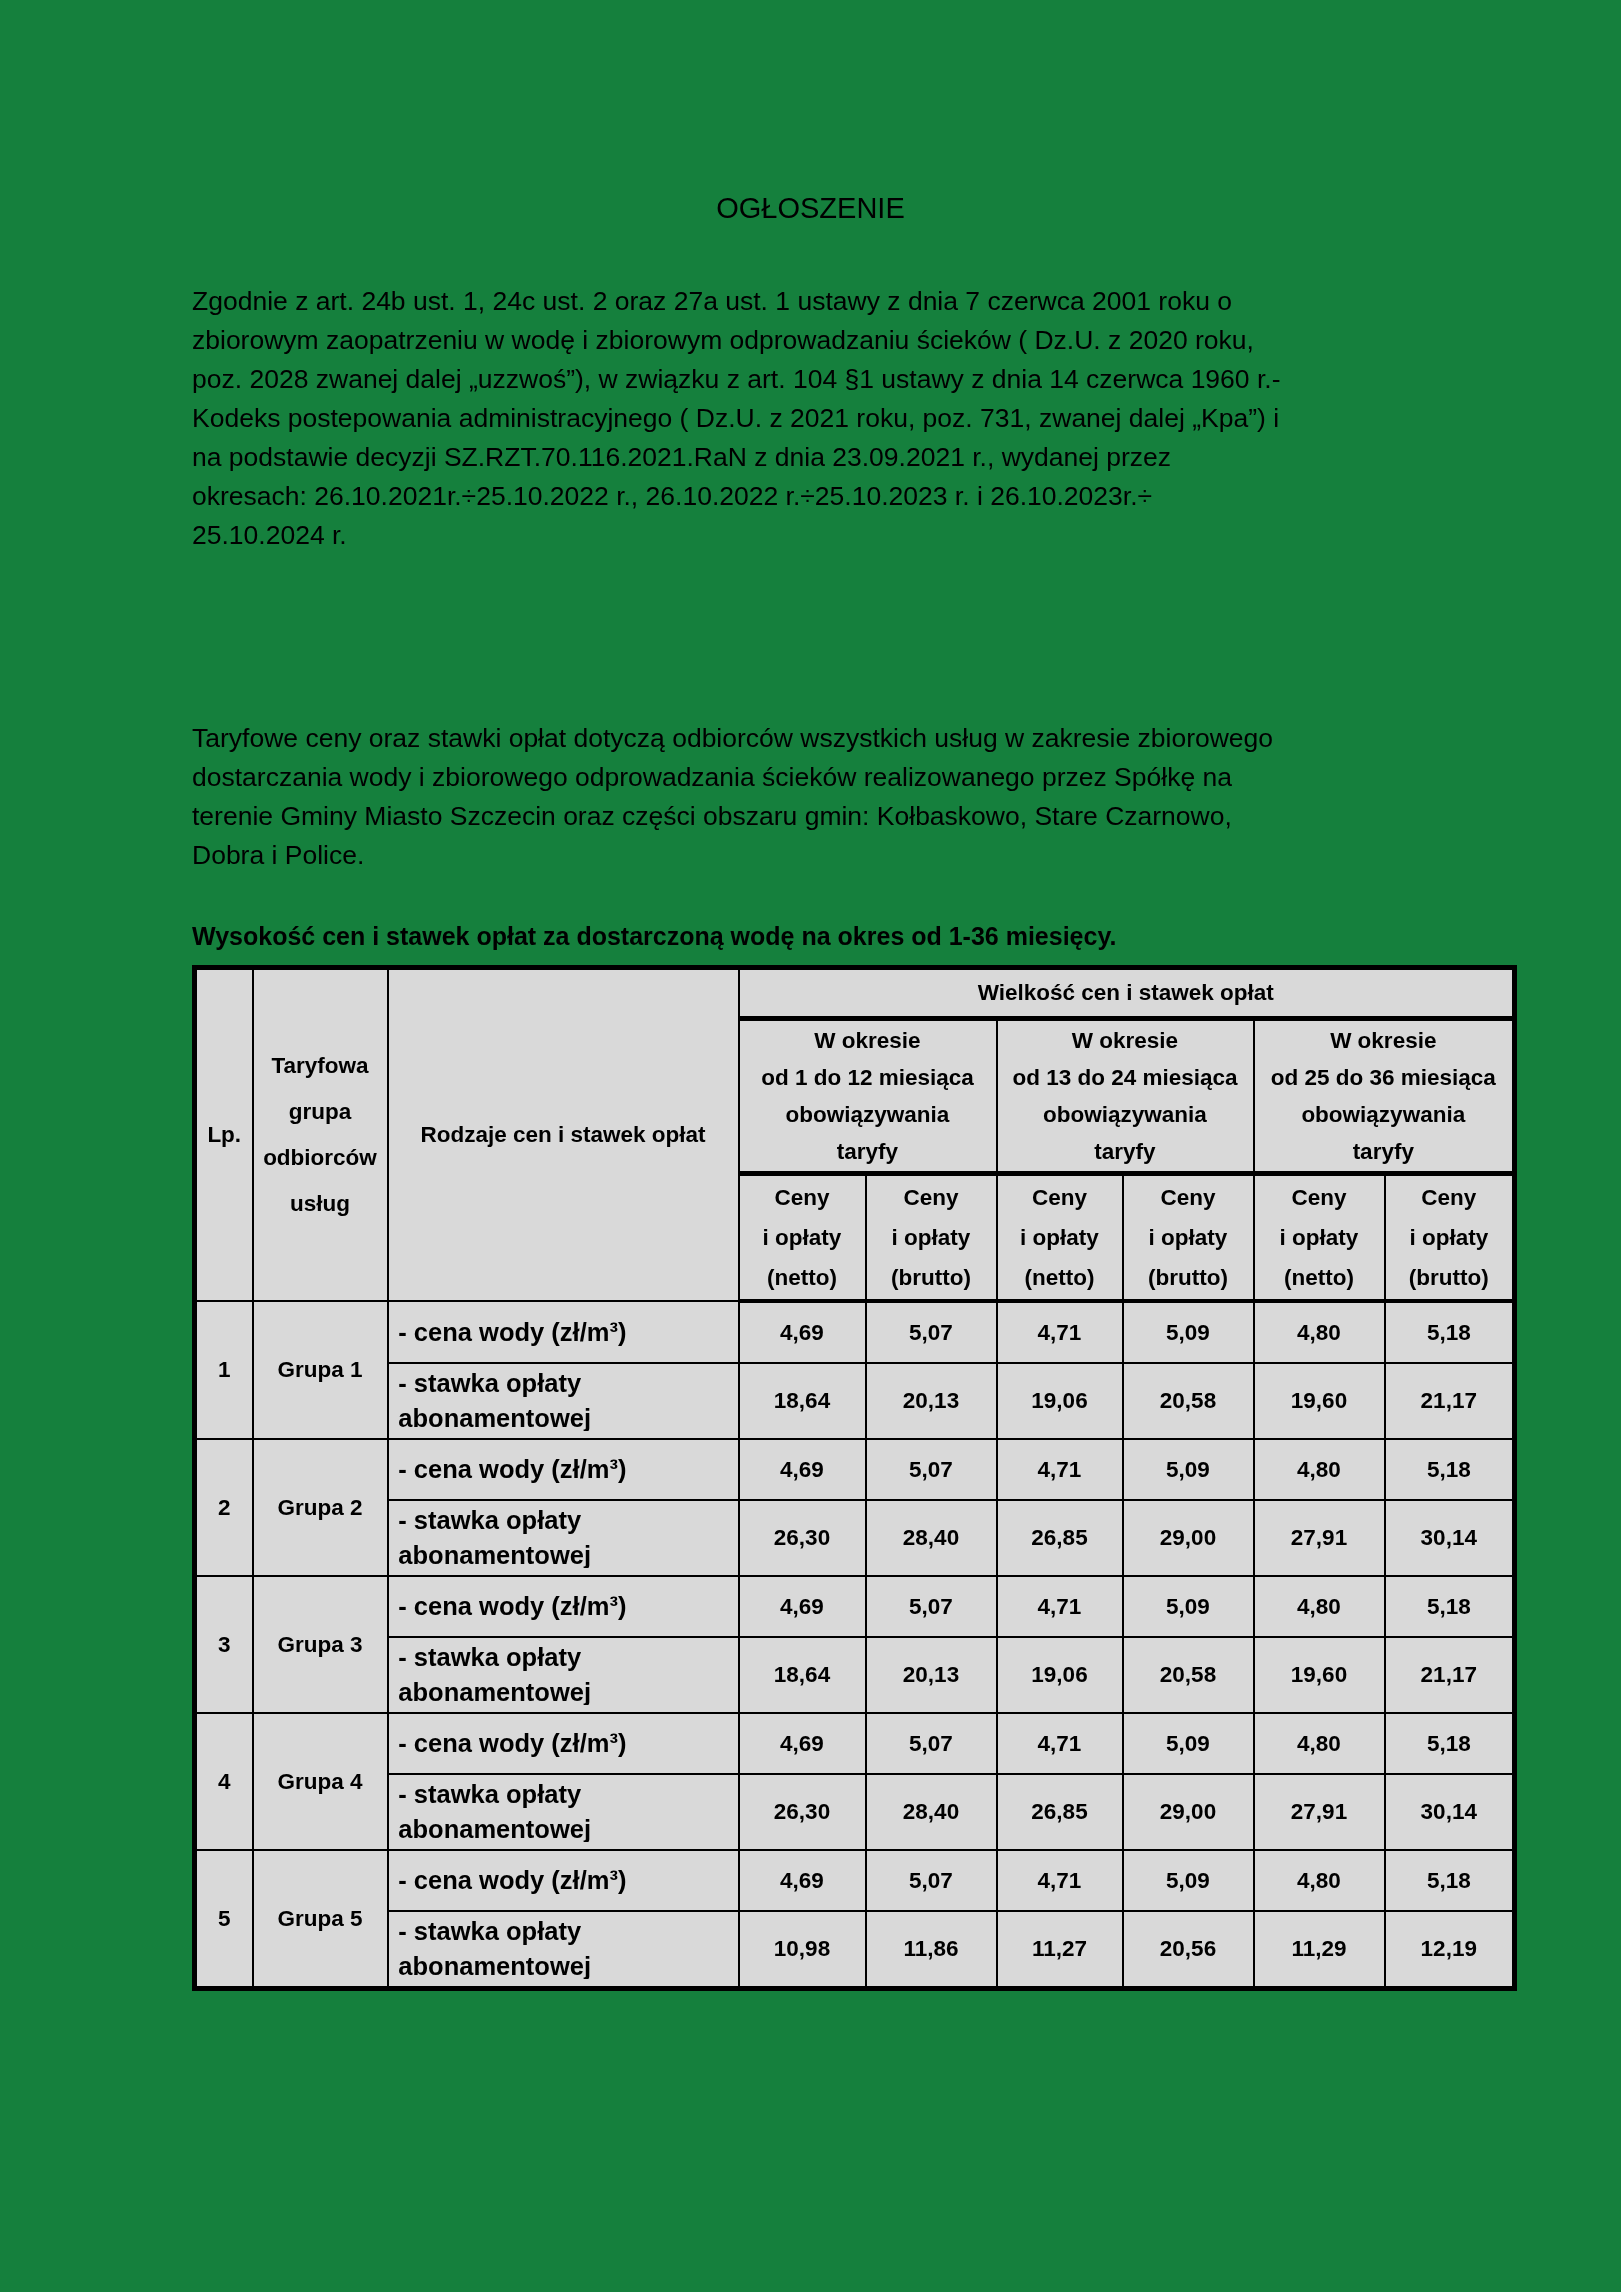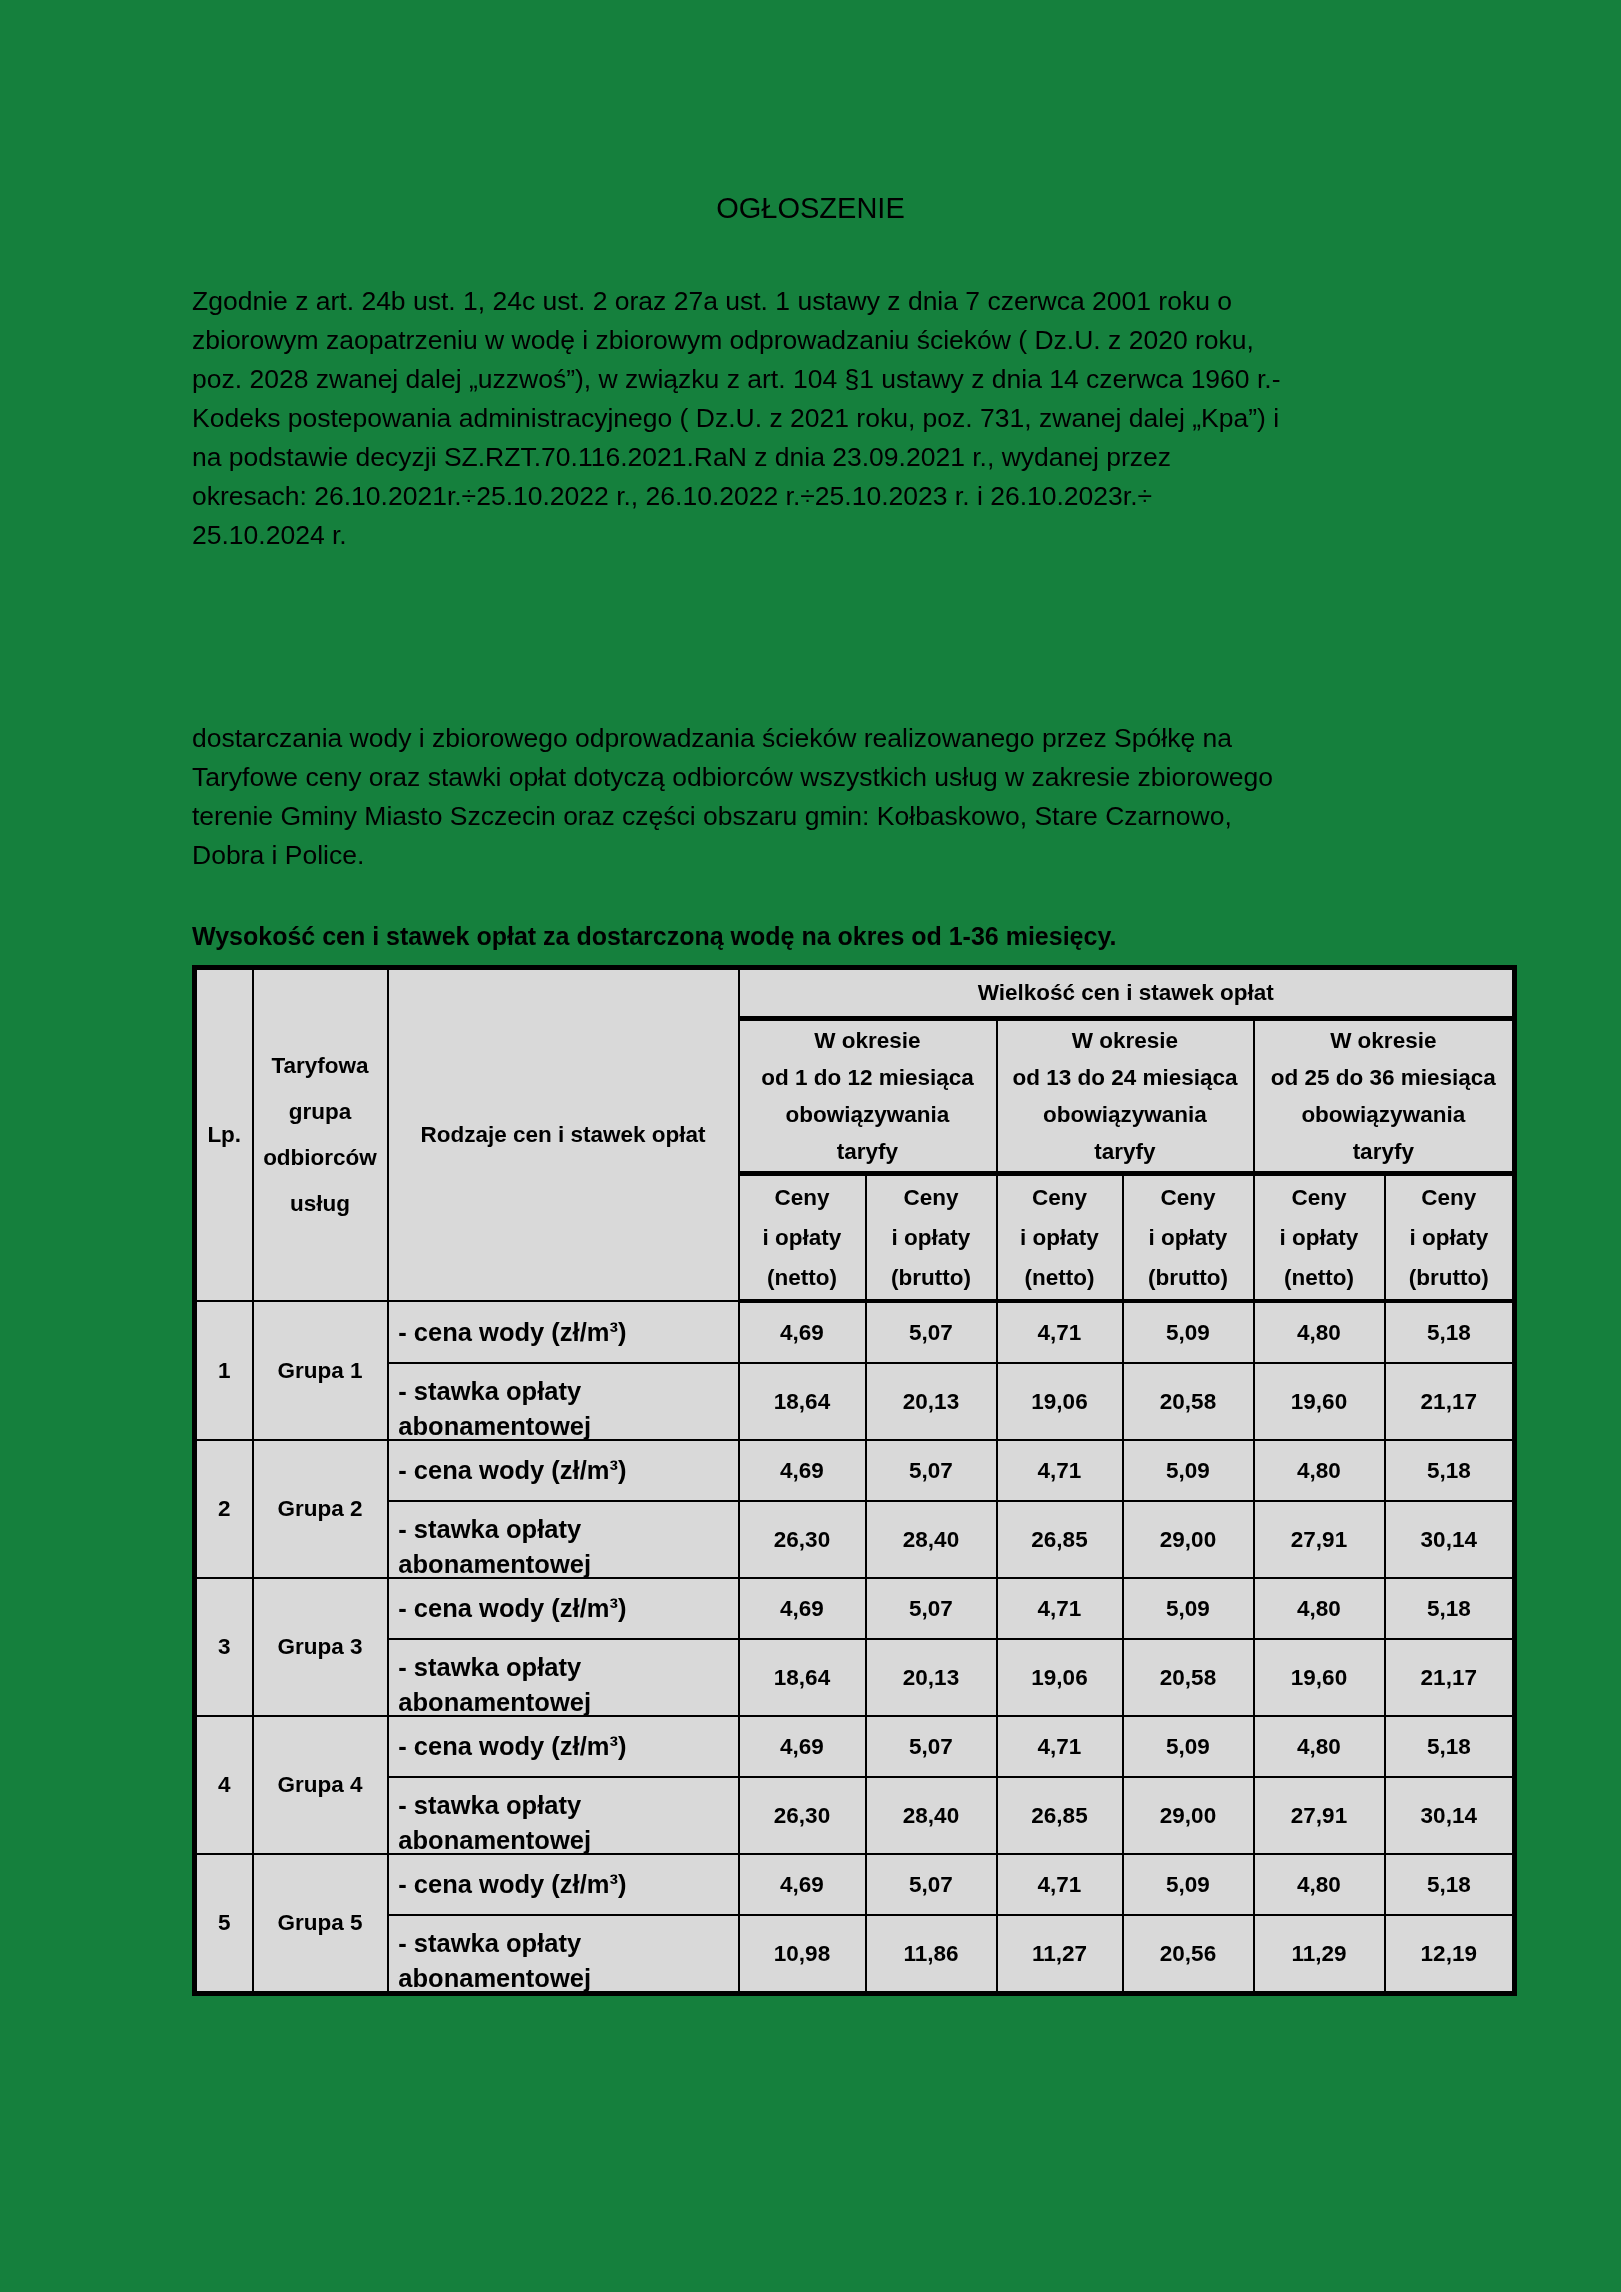--- a/index.html
+++ b/index.html
@@ -42,42 +42,42 @@
   tr.h2 td{height:150px;line-height:37px;border-bottom:5.9px solid #000;}
   tr.h3 td{height:123px;line-height:40px;border-bottom:4.9px solid #000;}
   td.group-head{line-height:46px;}
   td.kinds-head{font-size:22.5px;}
   tbody td{font-weight:400;font-size:26.5px;border-top-width:4.9px;}
   tbody td.lp-cell{font-weight:700;}
   tbody td.label-cell{text-align:left;padding-left:9.8px;font-size:25.5px;}
   tr.row-cena td{height:59px;}
   tr.row-stawka td{height:74px;}
   tbody td.label-cell.stawka{vertical-align:top;}
-  .clip{height:65px;overflow:hidden;line-height:35px;padding-top:10px;}
+  .clip{height:65px;overflow:hidden;line-height:35px;padding-top:2px;}
 </style>
 </head>
 <body>
 
 <div class="page">
 
   <div class="title">OGŁOSZENIE</div>
 
   <div class="para p1">
       <div class="tline">Zgodnie z art. 24b ust. 1, 24c ust. 2 oraz 27a ust. 1 ustawy z dnia 7 czerwca 2001 roku o</div>
       <div class="tline">zbiorowym zaopatrzeniu w wodę i zbiorowym odprowadzaniu ścieków ( Dz.U. z 2020 roku,</div>
       <div class="tline">poz. 2028 zwanej dalej „uzzwoś”), w związku z art. 104 §1 ustawy z dnia 14 czerwca 1960 r.-</div>
       <div class="tline">Kodeks postepowania administracyjnego ( Dz.U. z 2021 roku, poz. 731, zwanej dalej „Kpa”) i</div>
       <div class="tline">na podstawie decyzji SZ.RZT.70.116.2021.RaN z dnia 23.09.2021 r., wydanej przez</div>
       <div class="tline">okresach: 26.10.2021r.÷25.10.2022 r., 26.10.2022 r.÷25.10.2023 r. i 26.10.2023r.÷</div>
       <div class="tline">25.10.2024 r.</div>
     </div>
 
   <div class="para p2">
+      <div class="tline">Taryfowe ceny oraz stawki opłat dotyczą odbiorców wszystkich usług w zakresie zbiorowego</div>
       <div class="tline">dostarczania wody i zbiorowego odprowadzania ścieków realizowanego przez Spółkę na</div>
-      <div class="tline">Taryfowe ceny oraz stawki opłat dotyczą odbiorców wszystkich usług w zakresie zbiorowego</div>
       <div class="tline">terenie Gminy Miasto Szczecin oraz części obszaru gmin: Kołbaskowo, Stare Czarnowo,</div>
       <div class="tline">Dobra i Police.</div>
     </div>
 
   <div class="caption">Wysokość cen i stawek opłat za dostarczoną wodę na okres od 1-36 miesięcy.</div>
 
   <div class="tablewrap">
     <table class="tariff">
       <colgroup>
         <col style="width:58px">

